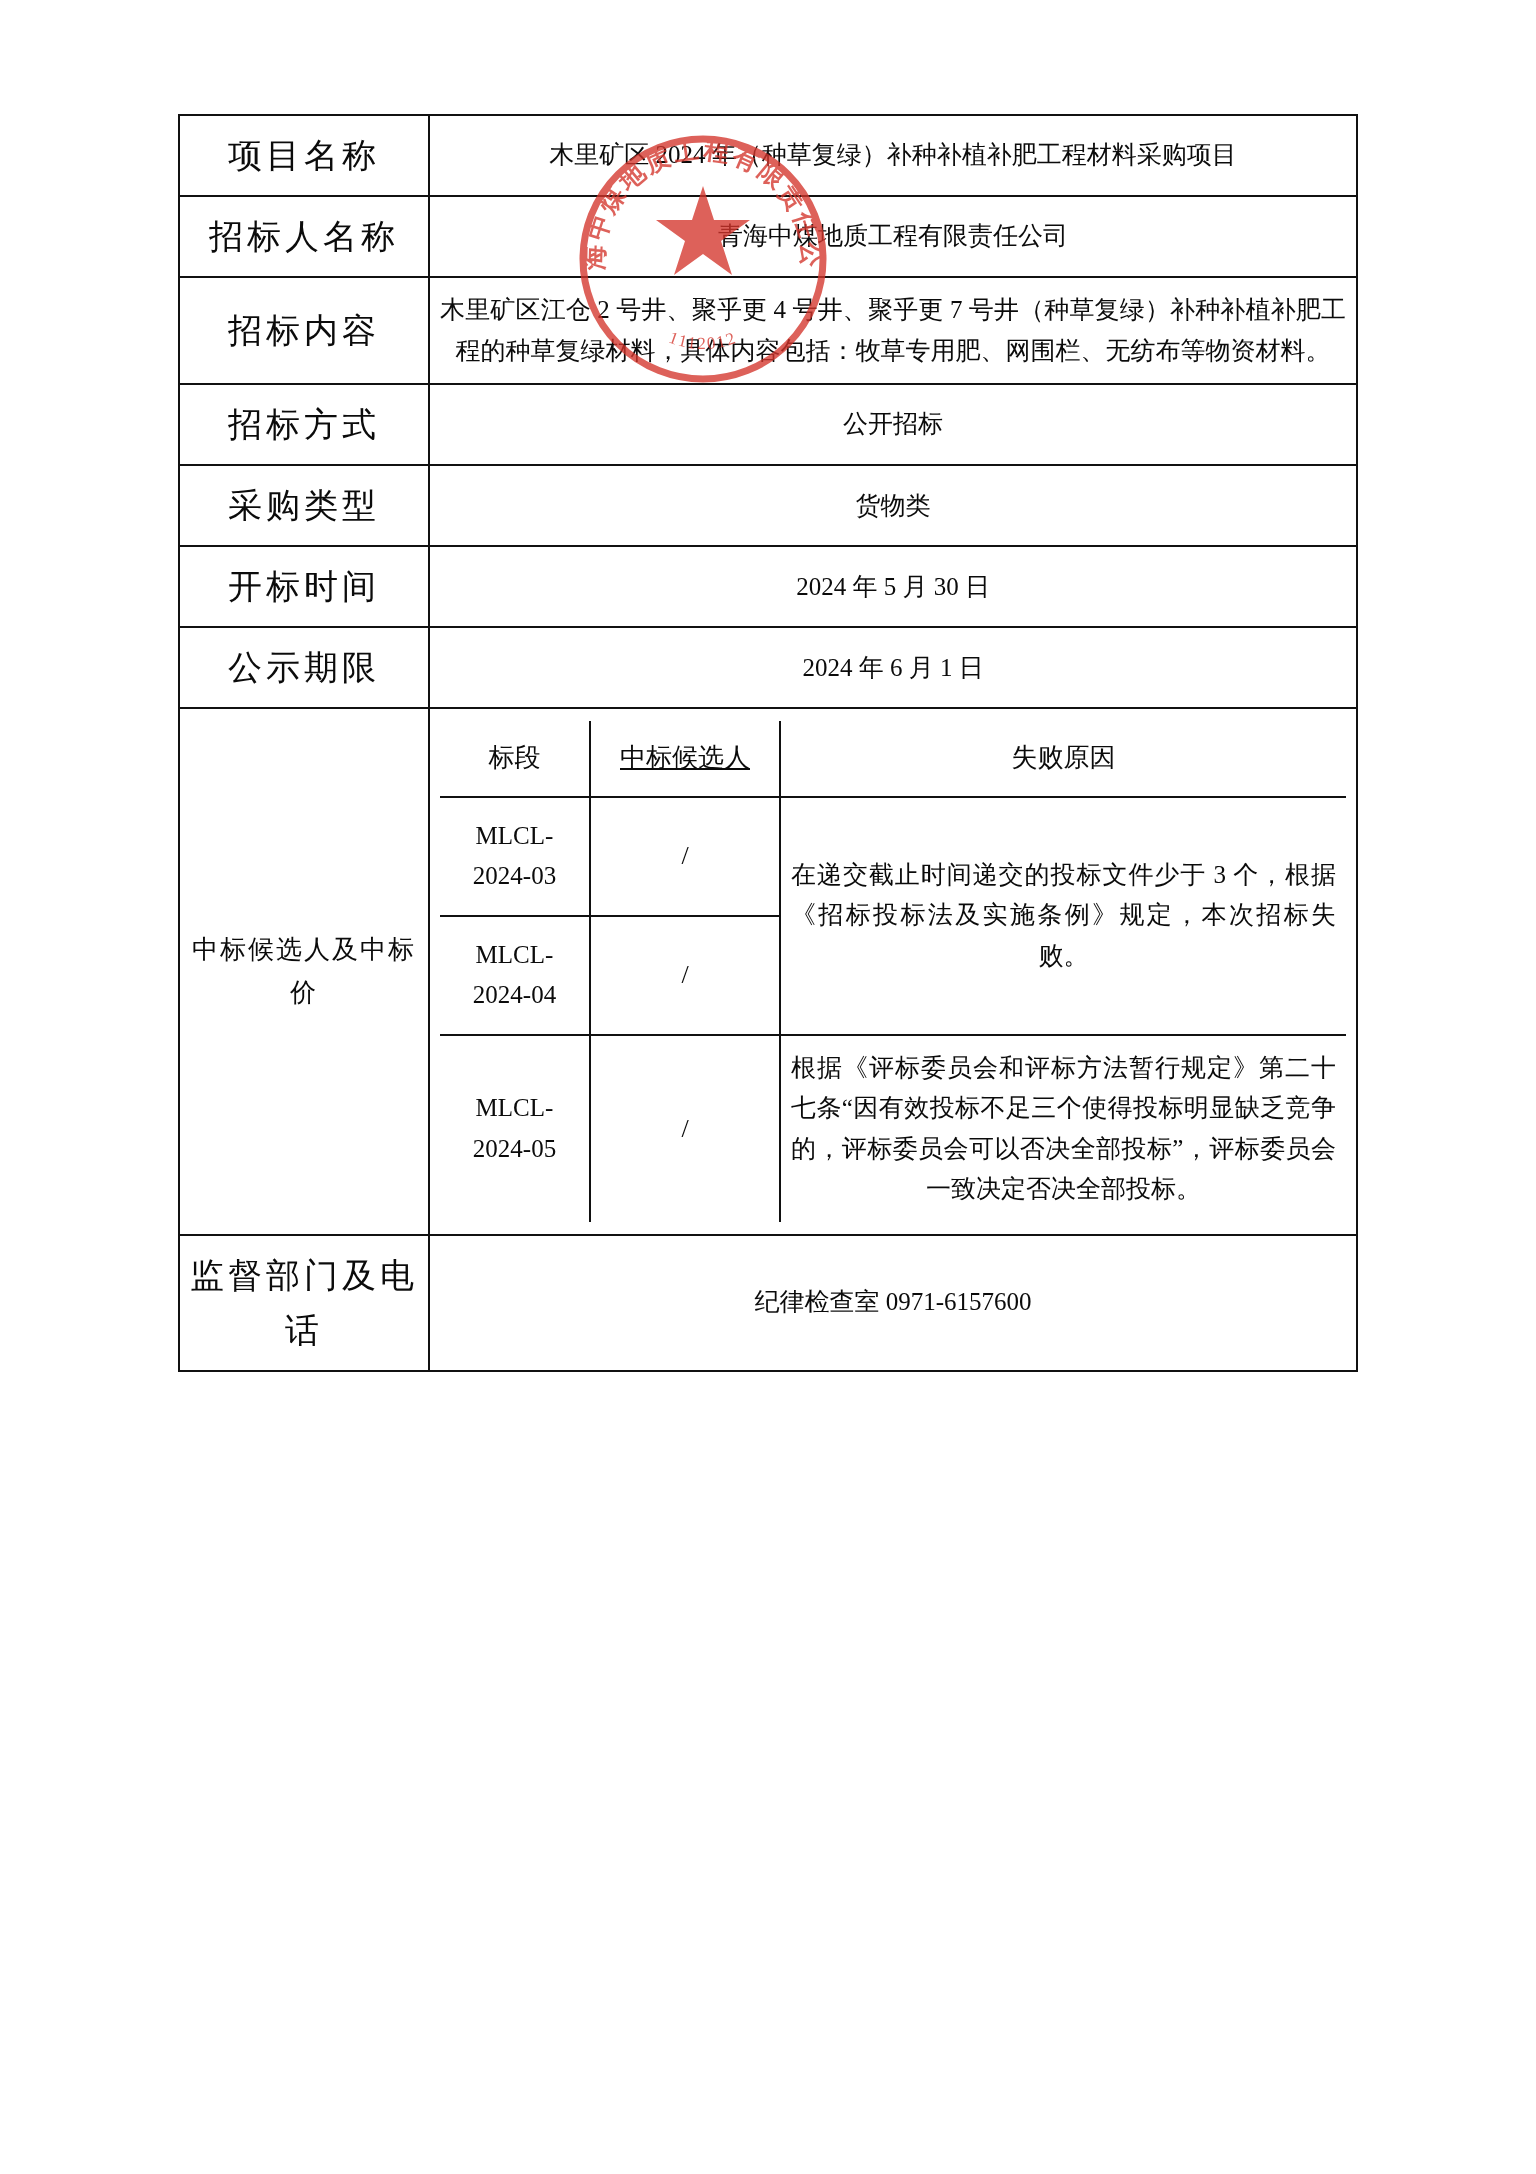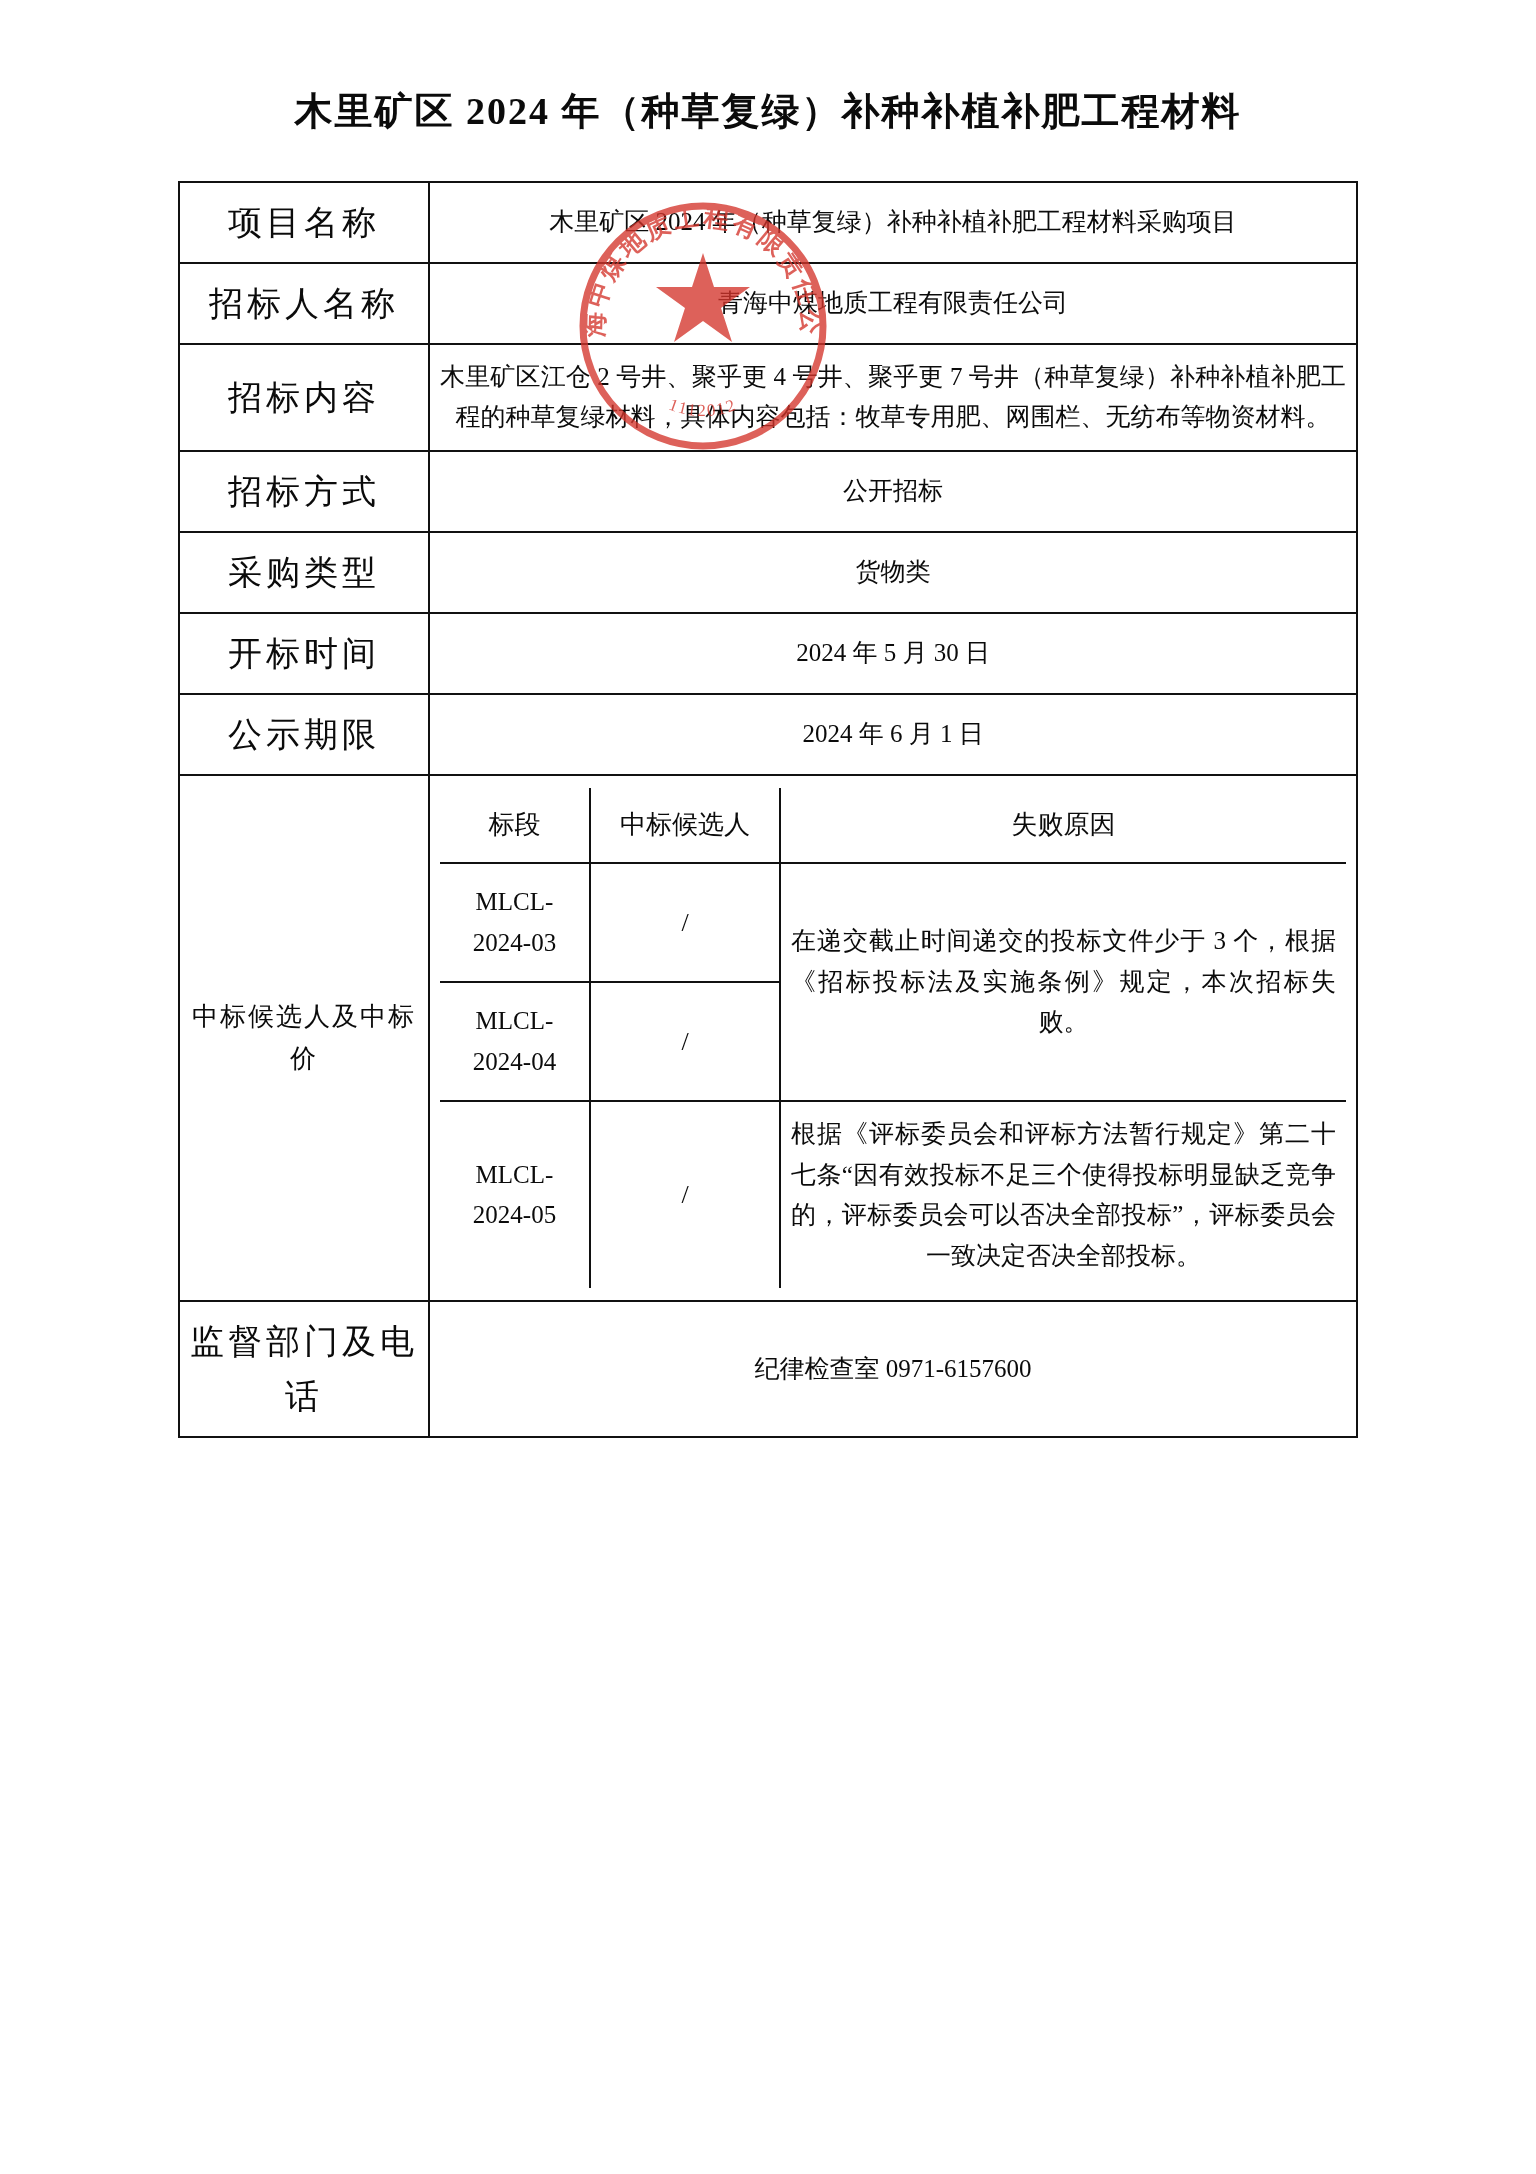--- a/index.html
+++ b/index.html
@@ -116,21 +116,20 @@
   .nested tr:first-child td { border-top: none; }
   .nested tr:last-child td { border-bottom: none; }
   td.nest-host { padding: 0; border-left: 2px solid #111; }
 </style>
 </head>
 <body>
 
 <div class="page">
 
   <div class="title-block">
-    <div class="title-line">木里矿区 2024 年（种草复绿）补种补植补肥工程材料</div>
   </div>
 
   <div class="table-wrap">
 
     <table class="main">
       <colgroup>
         <col style="width:250px">
         <col>
       </colgroup>
       <tbody>
@@ -167,21 +166,21 @@
           <td class="nest-host">
             <table class="nested">
               <colgroup>
                 <col style="width:150px">
                 <col style="width:190px">
                 <col>
               </colgroup>
               <tbody>
                 <tr>
                   <td class="sub-head" style="padding:16px 6px;">标段</td>
-                  <td class="sub-head" style="padding:16px 6px;">中标候选人</td>
+                  <td class="sub-head" style="padding:16px 6px;text-decoration:underline;">中标候选人</td>
                   <td class="sub-head" style="padding:16px 6px;">失败原因</td>
                 </tr>
                 <tr>
                   <td class="lot-cell" style="padding:18px 8px;">MLCL-2024-03</td>
                   <td class="cand-cell" style="padding:18px 8px;">/</td>
                   <td class="reason-cell" rowspan="2">在递交截止时间递交的投标文件少于 3 个，根据《招标投标法及实施条例》规定，本次招标失败。</td>
                 </tr>
                 <tr>
                   <td class="lot-cell" style="padding:18px 8px;">MLCL-2024-04</td>
                   <td class="cand-cell" style="padding:18px 8px;">/</td>

